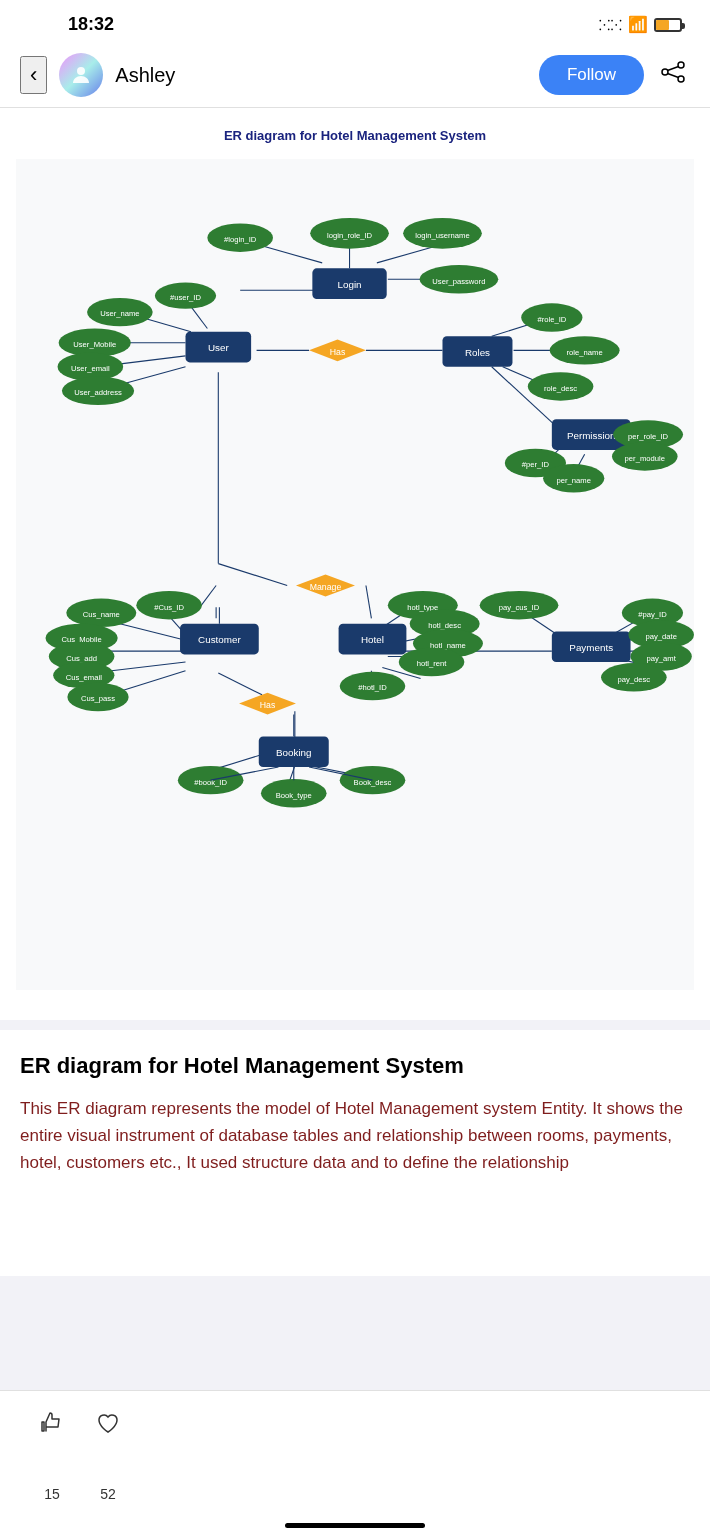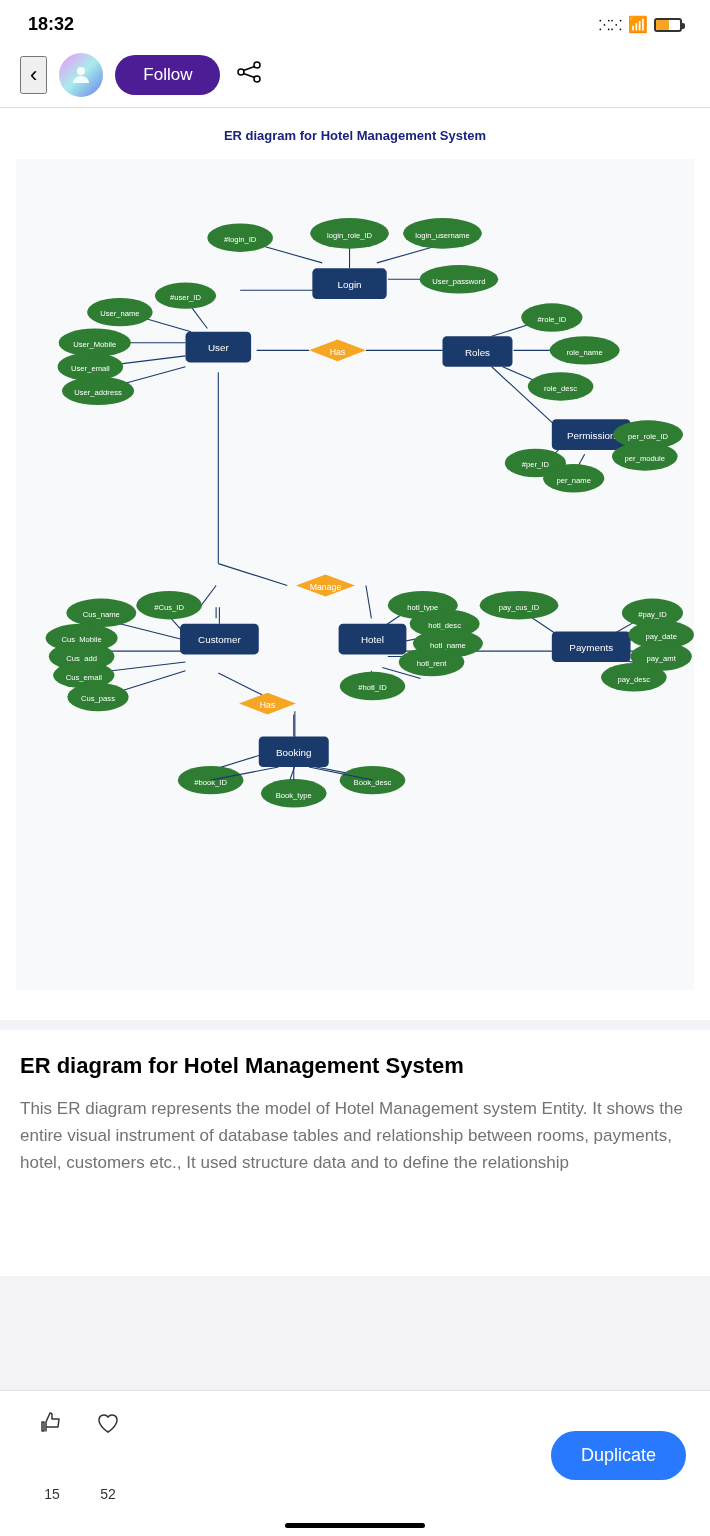--- a/index.html
+++ b/index.html
@@ -17,20 +17,21 @@
       display: flex;
       justify-content: space-between;
       align-items: center;
       padding: 14px 28px 8px;
       background: #fff;
     }
     .status-time {
       font-size: 18px;
       font-weight: 600;
       color: #000;
+      margin-left: 40px;
     }
     .status-icons {
       display: flex;
       align-items: center;
       gap: 6px;
     }
     .signal-icon { font-size: 14px; color: #000; }
     .wifi-icon { font-size: 16px; color: #000; }
     .battery {
       width: 28px;
@@ -83,21 +84,21 @@
       font-size: 20px;
       color: #fff;
     }
     .username {
       font-size: 20px;
       font-weight: 500;
       color: #000;
       flex: 1;
     }
     .follow-btn {
-      background: #4c1d95;
+      background: #3b82f6;
       color: #fff;
       border: none;
       border-radius: 30px;
       padding: 10px 28px;
       font-size: 17px;
       font-weight: 500;
       cursor: pointer;
     }
     .share-icon {
       font-size: 22px;
@@ -132,21 +133,21 @@
     }
     .content-title {
       font-size: 22px;
       font-weight: 700;
       color: #000;
       margin-bottom: 14px;
       line-height: 1.3;
     }
     .content-body {
       font-size: 17px;
-      color: #737373;
+      color: #7f1d1d;
       line-height: 1.6;
     }
 
     
     .bottom-bar {
       position: fixed;
       bottom: 0;
       left: 0;
       width: 710px;
       background: #fff;
@@ -244,20 +245,21 @@
 </div>
 
 <div class="header">
   <button class="back-btn">‹</button>
   <div class="avatar">
     <svg width="24" height="24" viewBox="0 0 24 24" fill="none">
       <circle cx="12" cy="8" r="4" fill="rgba(255,255,255,0.9)"></circle>
       <path d="M4 20c0-4 3.6-7 8-7s8 3 8 7" fill="rgba(255,255,255,0.9)"></path>
     </svg>
   </div>
+  <span class="username">Ashley</span>
   <button class="follow-btn">Follow</button>
   <span class="share-icon">
     <svg width="26" height="22" viewBox="0 0 26 22" fill="none">
       <circle cx="21" cy="4" r="3" stroke="#000" stroke-width="1.5"></circle>
       <circle cx="21" cy="18" r="3" stroke="#000" stroke-width="1.5"></circle>
       <circle cx="5" cy="11" r="3" stroke="#000" stroke-width="1.5"></circle>
       <line x1="7.5" y1="9.5" x2="18.5" y2="5.5" stroke="#000" stroke-width="1.5"></line>
       <line x1="7.5" y1="12.5" x2="18.5" y2="16.5" stroke="#000" stroke-width="1.5"></line>
     </svg>
   </span>
@@ -510,16 +512,15 @@
     <span class="action-count">15</span>
   </button>
   <button class="action-btn">
     <span class="action-icon">
       <svg width="28" height="28" viewBox="0 0 28 28" fill="none">
         <path d="M14 23s-9-5.5-9-12a5 5 0 0 1 9-3 5 5 0 0 1 9 3c0 6.5-9 12-9 12z" stroke="#333" stroke-width="1.5" fill="none"></path>
       </svg>
     </span>
     <span class="action-count">52</span>
   </button>
-  <button class="duplicate-btn">Duplicate</button>
 </div>
 
 <div class="home-indicator"></div>
 
 </body></html>

